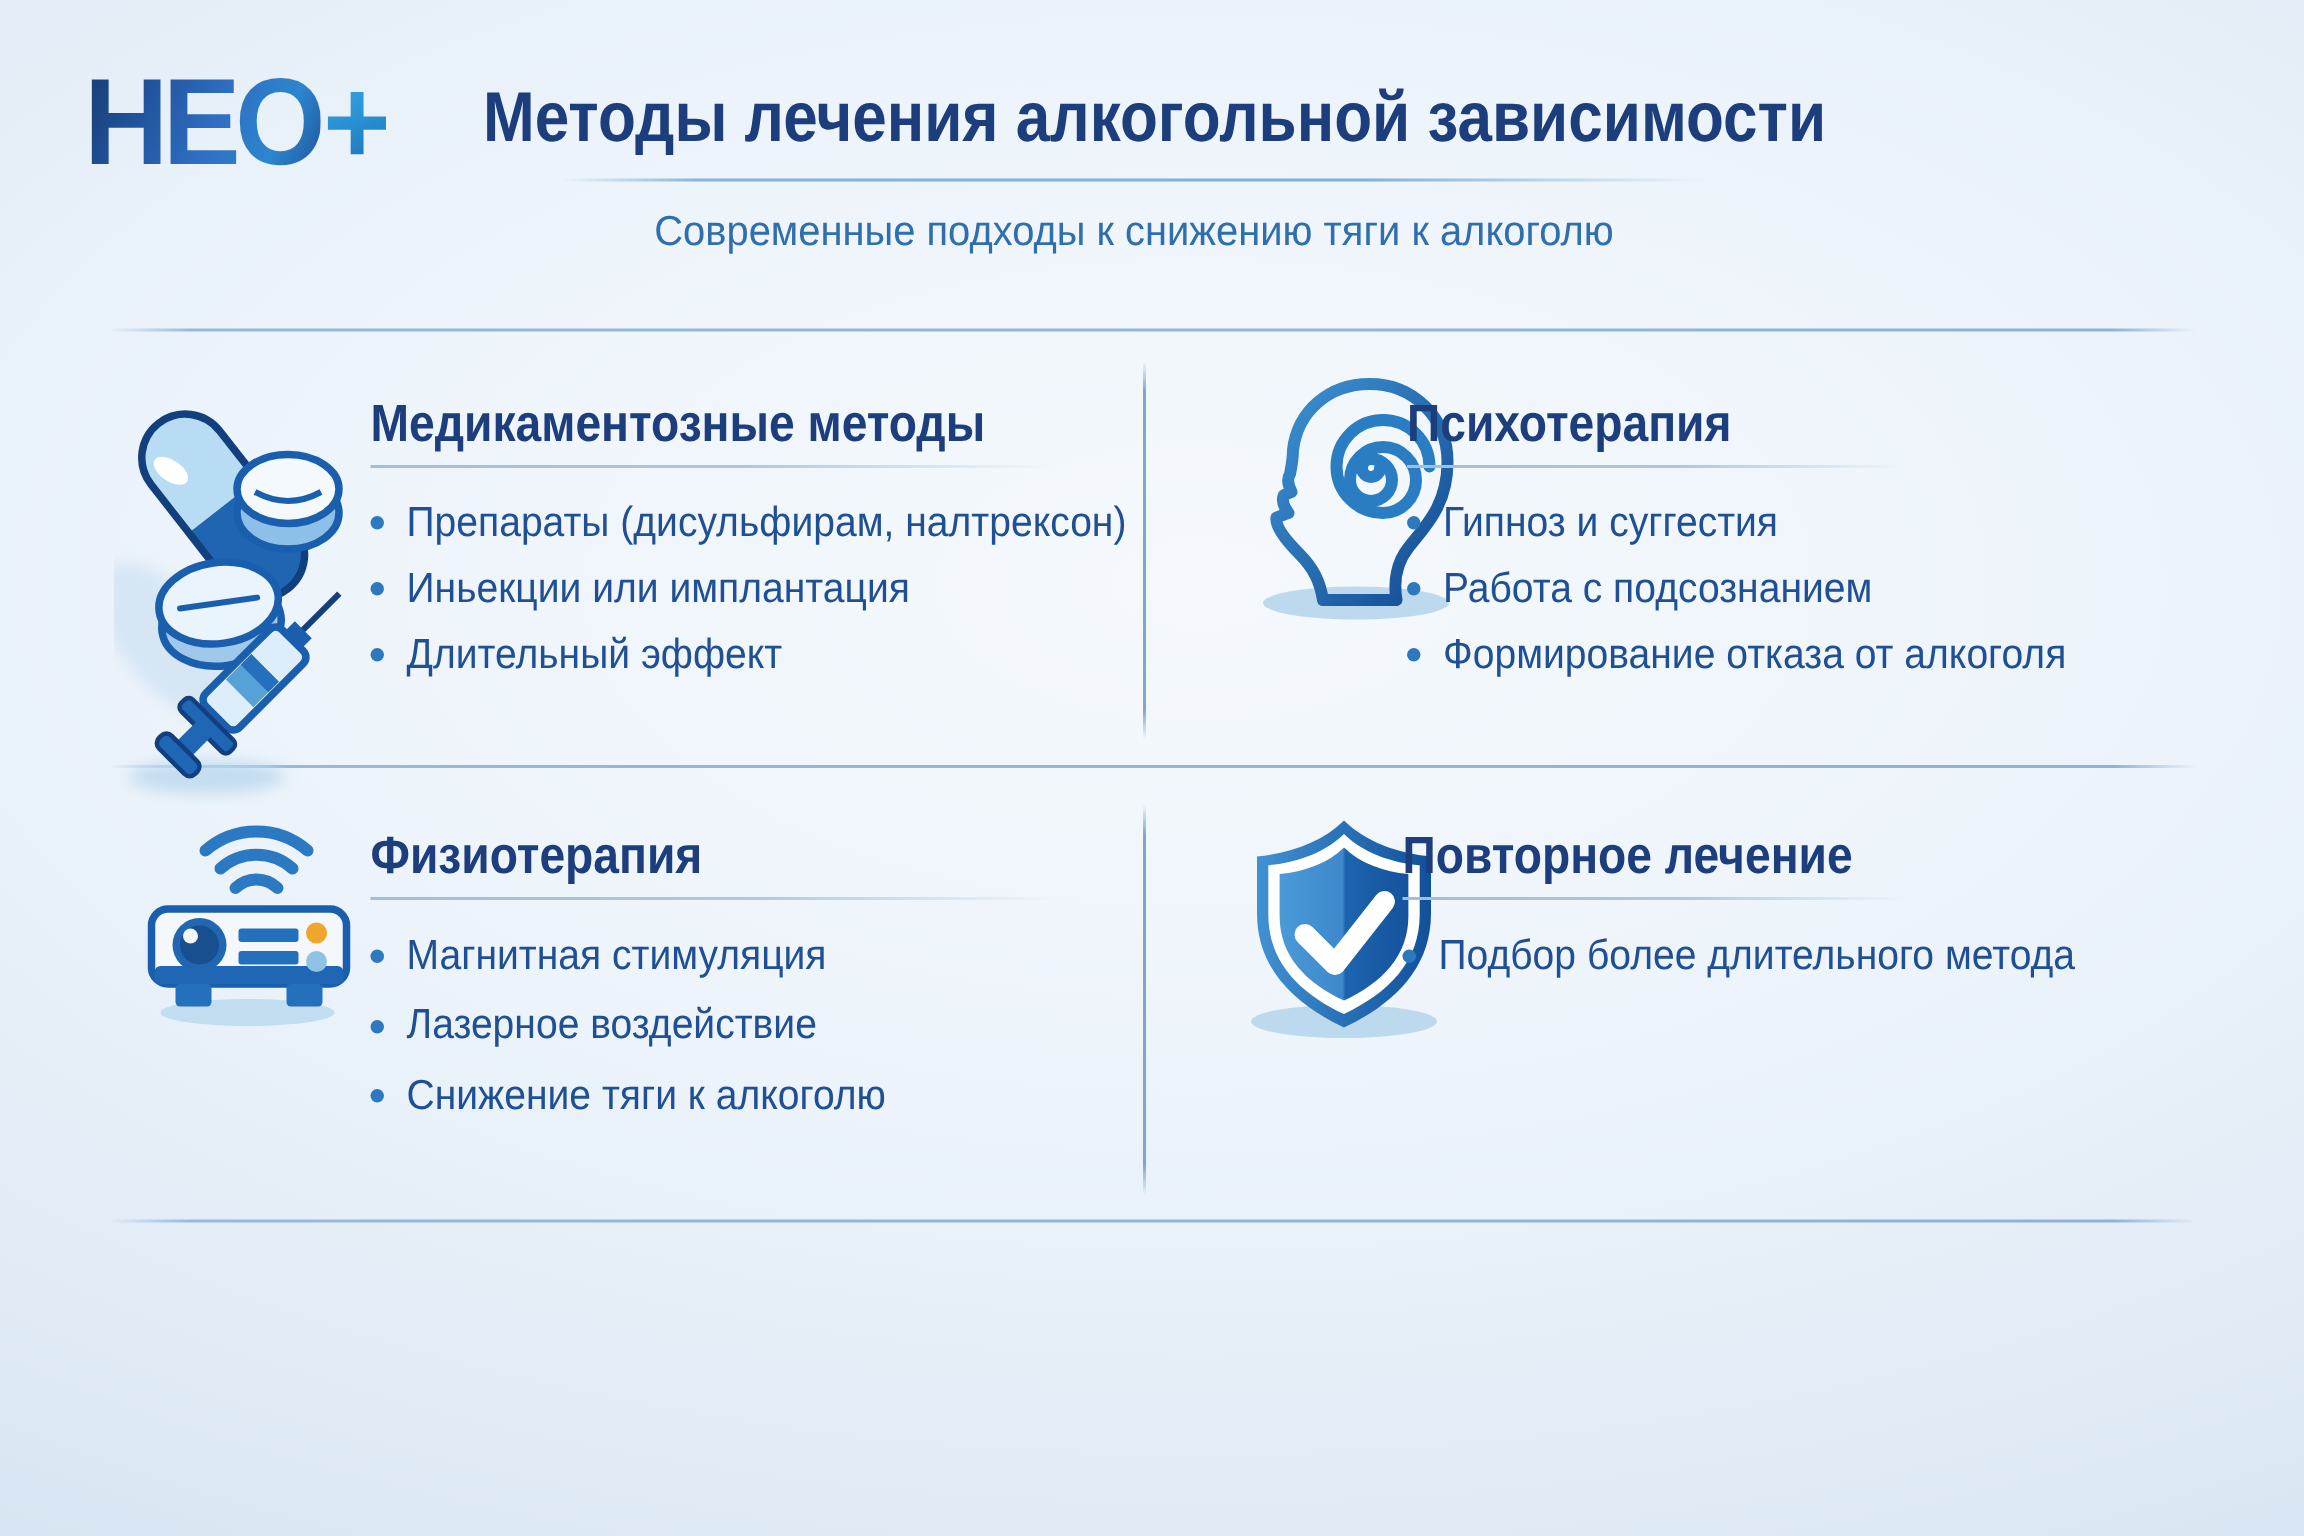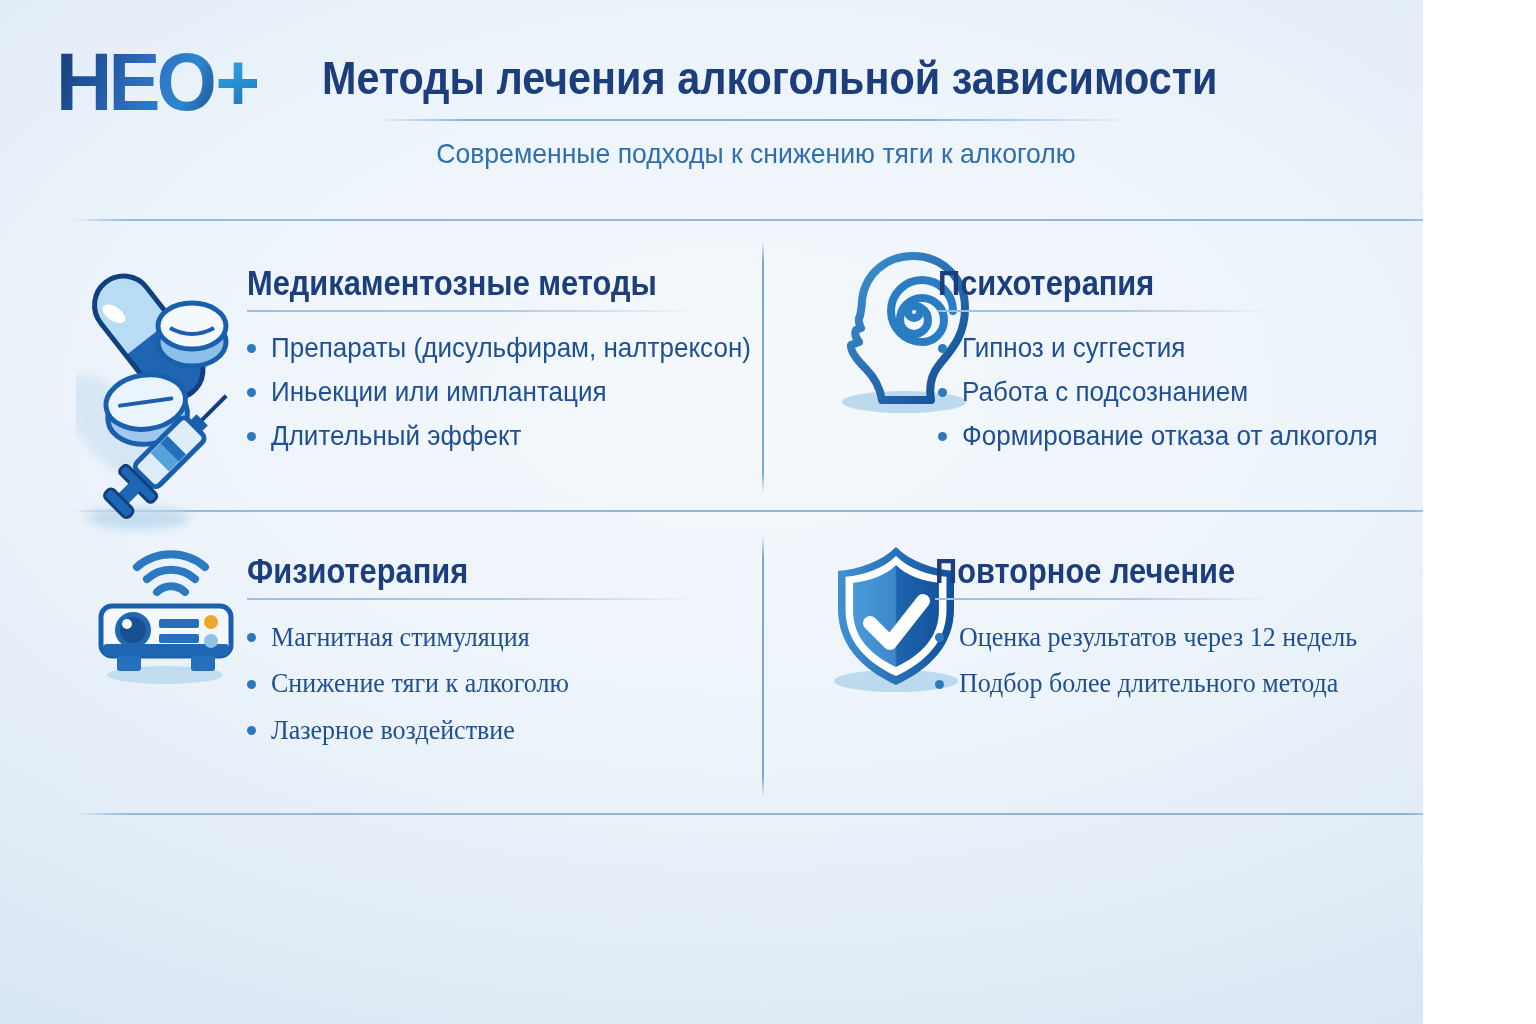--- a/index.html
+++ b/index.html
@@ -1,18 +1,18 @@
 <!DOCTYPE html>
 <html><head>
 <meta charset="utf-8">
 <style>
   html,body{margin:0;padding:0;}
   body{font-family:"Liberation Sans","DejaVu Sans",sans-serif;}
   .canvas{
-    position:relative;width:1423px;height:1024px;overflow:hidden;
+    position:relative;width:1536px;height:1024px;overflow:hidden;
     background:
       radial-gradient(95% 75% at 52% 38%, #f5f9fd 0%, #ecf3fa 48%, #e0ebf6 82%, #d7e5f2 100%);
   }
   
   .logo{
     position:absolute;left:56px;top:40px;height:84px;line-height:84px;
     font-size:82px;font-weight:bold;letter-spacing:-4px;
     transform:scaleX(.95);transform-origin:0 0;white-space:nowrap;
   }
   .logo-neo{
@@ -75,21 +75,21 @@
   }
   .sec-rule{
     height:1.5px;margin-top:6px;
     background:linear-gradient(90deg,#9cc0df 0%,#a9c9e3 55%,rgba(169,201,227,0) 100%);
   }
   .q1 .sec-rule,.q3 .sec-rule{width:455px;}
   .q2 .sec-rule{width:330px;}
   .q4 .sec-rule{width:335px;}
   .bullets{list-style:none;margin:14px 0 0 0;padding:0;}
   .bullet{display:flex;align-items:center;height:44px;}
-  .q3 .bullet,.q4 .bullet{height:46.5px;font-family:Liberation Serif, serif;}
+  .q3 .bullet,.q4 .bullet{height:46.5px;}
   .dot{
     width:9px;height:9px;border-radius:50%;background:#2c79c0;
     margin-right:15px;flex:0 0 auto;margin-top:2px;
   }
   .btxt{
     font-size:28px;color:#1f4f94;white-space:nowrap;
     display:inline-block;transform:scaleX(.93);transform-origin:0 50%;
   }
 </style>
 </head>
@@ -226,25 +226,25 @@
     <div class="sec-content">
       <h2 class="sec-title">Физиотерапия</h2>
       <div class="sec-rule"></div>
       <ul class="bullets">
         <li class="bullet">
             <span class="dot"></span>
             <span class="btxt">Магнитная стимуляция</span>
           </li>
         <li class="bullet">
             <span class="dot"></span>
+            <span class="btxt">Лазерное воздействие</span>
+          </li>
+        <li class="bullet">
+            <span class="dot"></span>
             <span class="btxt">Снижение тяги к алкоголю</span>
-          </li>
-        <li class="bullet">
-            <span class="dot"></span>
-            <span class="btxt">Лазерное воздействие</span>
           </li>
       </ul>
     </div>
   </section>
 
   <section class="quad q4">
     <div class="icon-wrap">
       <svg width="140" height="150" viewBox="0 0 140 150">
         <defs>
           <linearGradient id="shG1" x1="0" y1="0" x2="1" y2="0">
@@ -264,23 +264,19 @@
         <path d="M70,4 C56,18 34,26 12,28 L12,66 C12,102 36,126 70,142 C104,126 128,102 128,66 L128,28 C106,26 84,18 70,4 Z" fill="url(#shG2)" transform="translate(70,73) scale(0.74) translate(-70,-73)"></path>
         <path d="M44,80 L64,100 L97,58" fill="none" stroke="#ffffff" stroke-width="14" stroke-linecap="round" stroke-linejoin="round"></path>
       </svg>
     </div>
     <div class="sec-content">
       <h2 class="sec-title">Повторное лечение</h2>
       <div class="sec-rule"></div>
       <ul class="bullets">
         <li class="bullet">
             <span class="dot"></span>
-            <span class="btxt">Оценка результатов через 12 недель</span>
-          </li>
-        <li class="bullet">
-            <span class="dot"></span>
             <span class="btxt">Подбор более длительного метода</span>
           </li>
       </ul>
     </div>
   </section>
 
 </div>
 
 </body></html>

